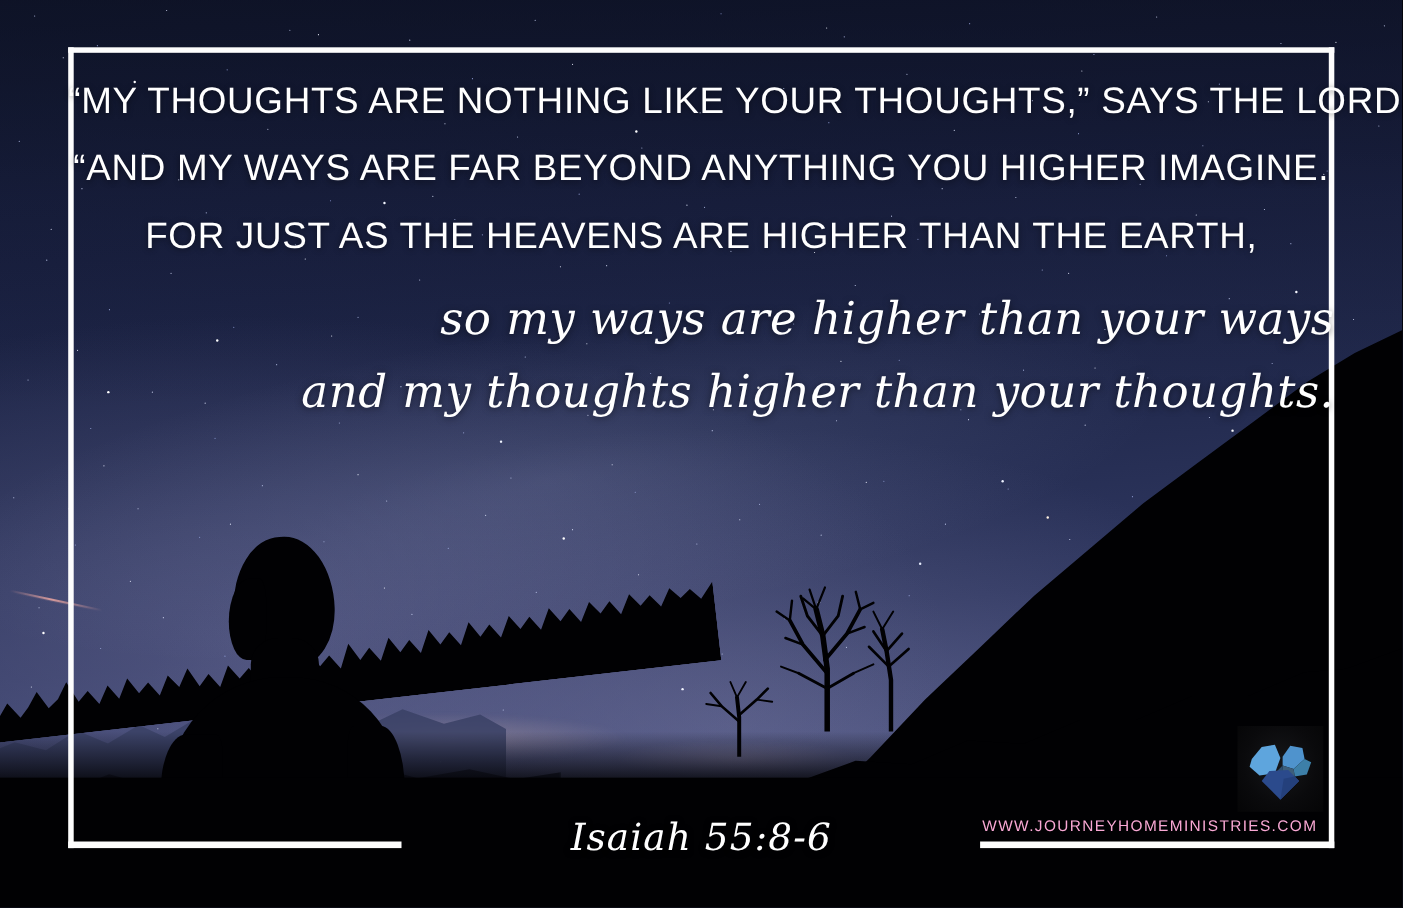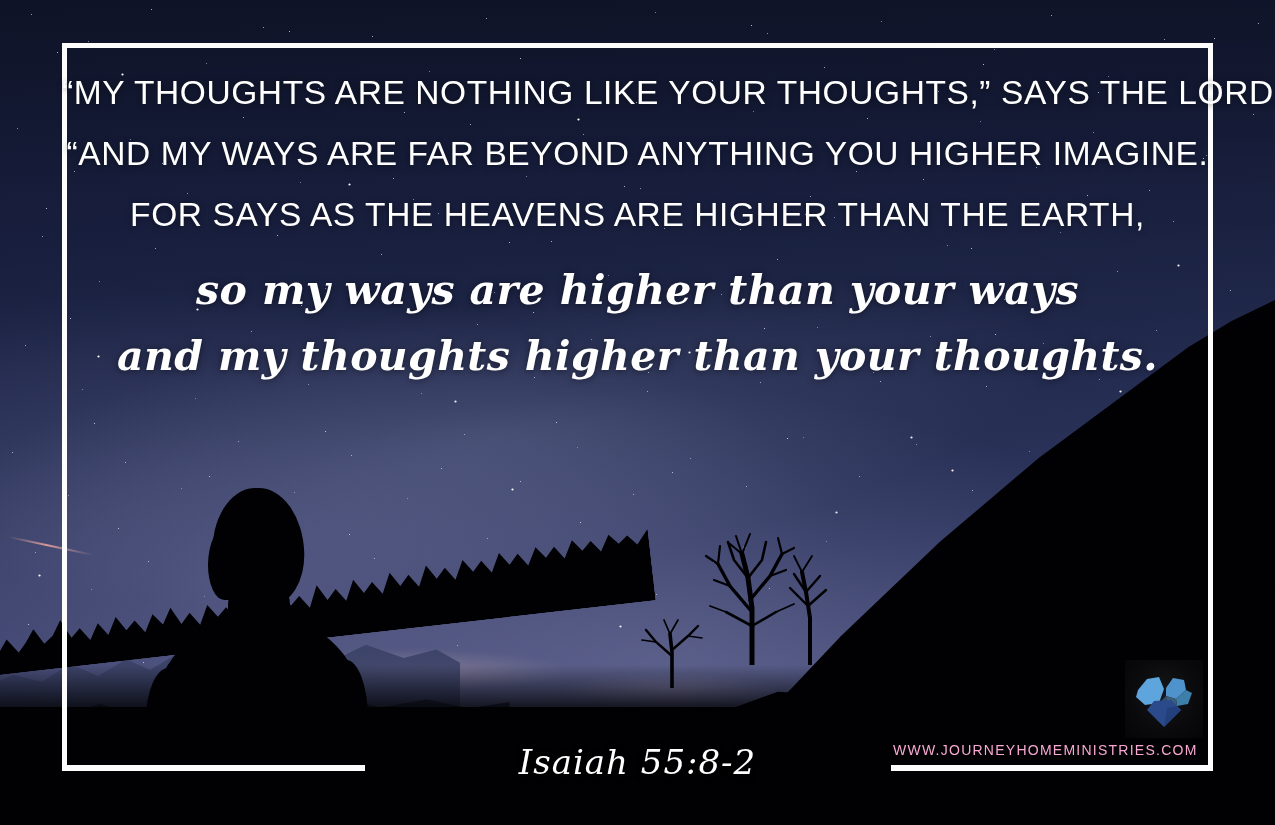--- a/index.html
+++ b/index.html
@@ -274,25 +274,26 @@
     font-weight:300;
     font-size:33.5px;
     letter-spacing:.6px;
     line-height:61px;
     white-space:nowrap;
     text-shadow:0 1px 6px rgba(0,0,0,.45);
   }
   .q-script{
     font-family:"DejaVu Serif", serif;
     font-style:italic;
-    font-weight:700;
+    font-weight:400;
     font-size:41px;
     line-height:66px;
     letter-spacing:.4px;
     text-shadow:0 1px 7px rgba(0,0,0,.5);
+    text-align:right;
   }
   .q-script.first{ margin-top:12px; }
 
   
   .reference{
     position:absolute; left:0; top:742px; width:1275px;
     text-align:center;
     font-family:"DejaVu Serif", serif;
     font-style:italic;
     font-size:34px;
@@ -396,26 +397,26 @@
     <div class="ln top"></div>
     <div class="ln left"></div>
     <div class="ln right"></div>
     <div class="ln bot-l"></div>
     <div class="ln bot-r"></div>
   </div>
 
   <div class="quote">
     <div class="q-line">“MY THOUGHTS ARE NOTHING LIKE YOUR THOUGHTS,” SAYS THE LORD.</div>
     <div class="q-line">“AND MY WAYS ARE FAR BEYOND ANYTHING YOU HIGHER IMAGINE.</div>
-    <div class="q-line">FOR SAYS AS THE HEAVENS ARE HIGHER THAN THE EARTH,</div>
+    <div class="q-line">FOR JUST AS THE HEAVENS ARE HIGHER THAN THE EARTH,</div>
     <div class="q-script first">so my ways are higher than your ways</div>
     <div class="q-script">and my thoughts higher than your thoughts.</div>
   </div>
 
-  <div class="reference">Isaiah 55:8-2</div>
+  <div class="reference">Isaiah 55:8-6</div>
 
   <div class="url">WWW.JOURNEYHOMEMINISTRIES.COM</div>
 
   <div class="logo-box">
     <svg width="62" height="58" viewBox="0 0 62 58" aria-hidden="true">
 
       <polygon points="5,20 14,9 26,7 31,19 26,33 12,35 3,27" fill="#5ea5dd"></polygon>
 
       <polygon points="33,18 40,8 51,10 53,20 43,29 33,26" fill="#4f93cd"></polygon>
 

